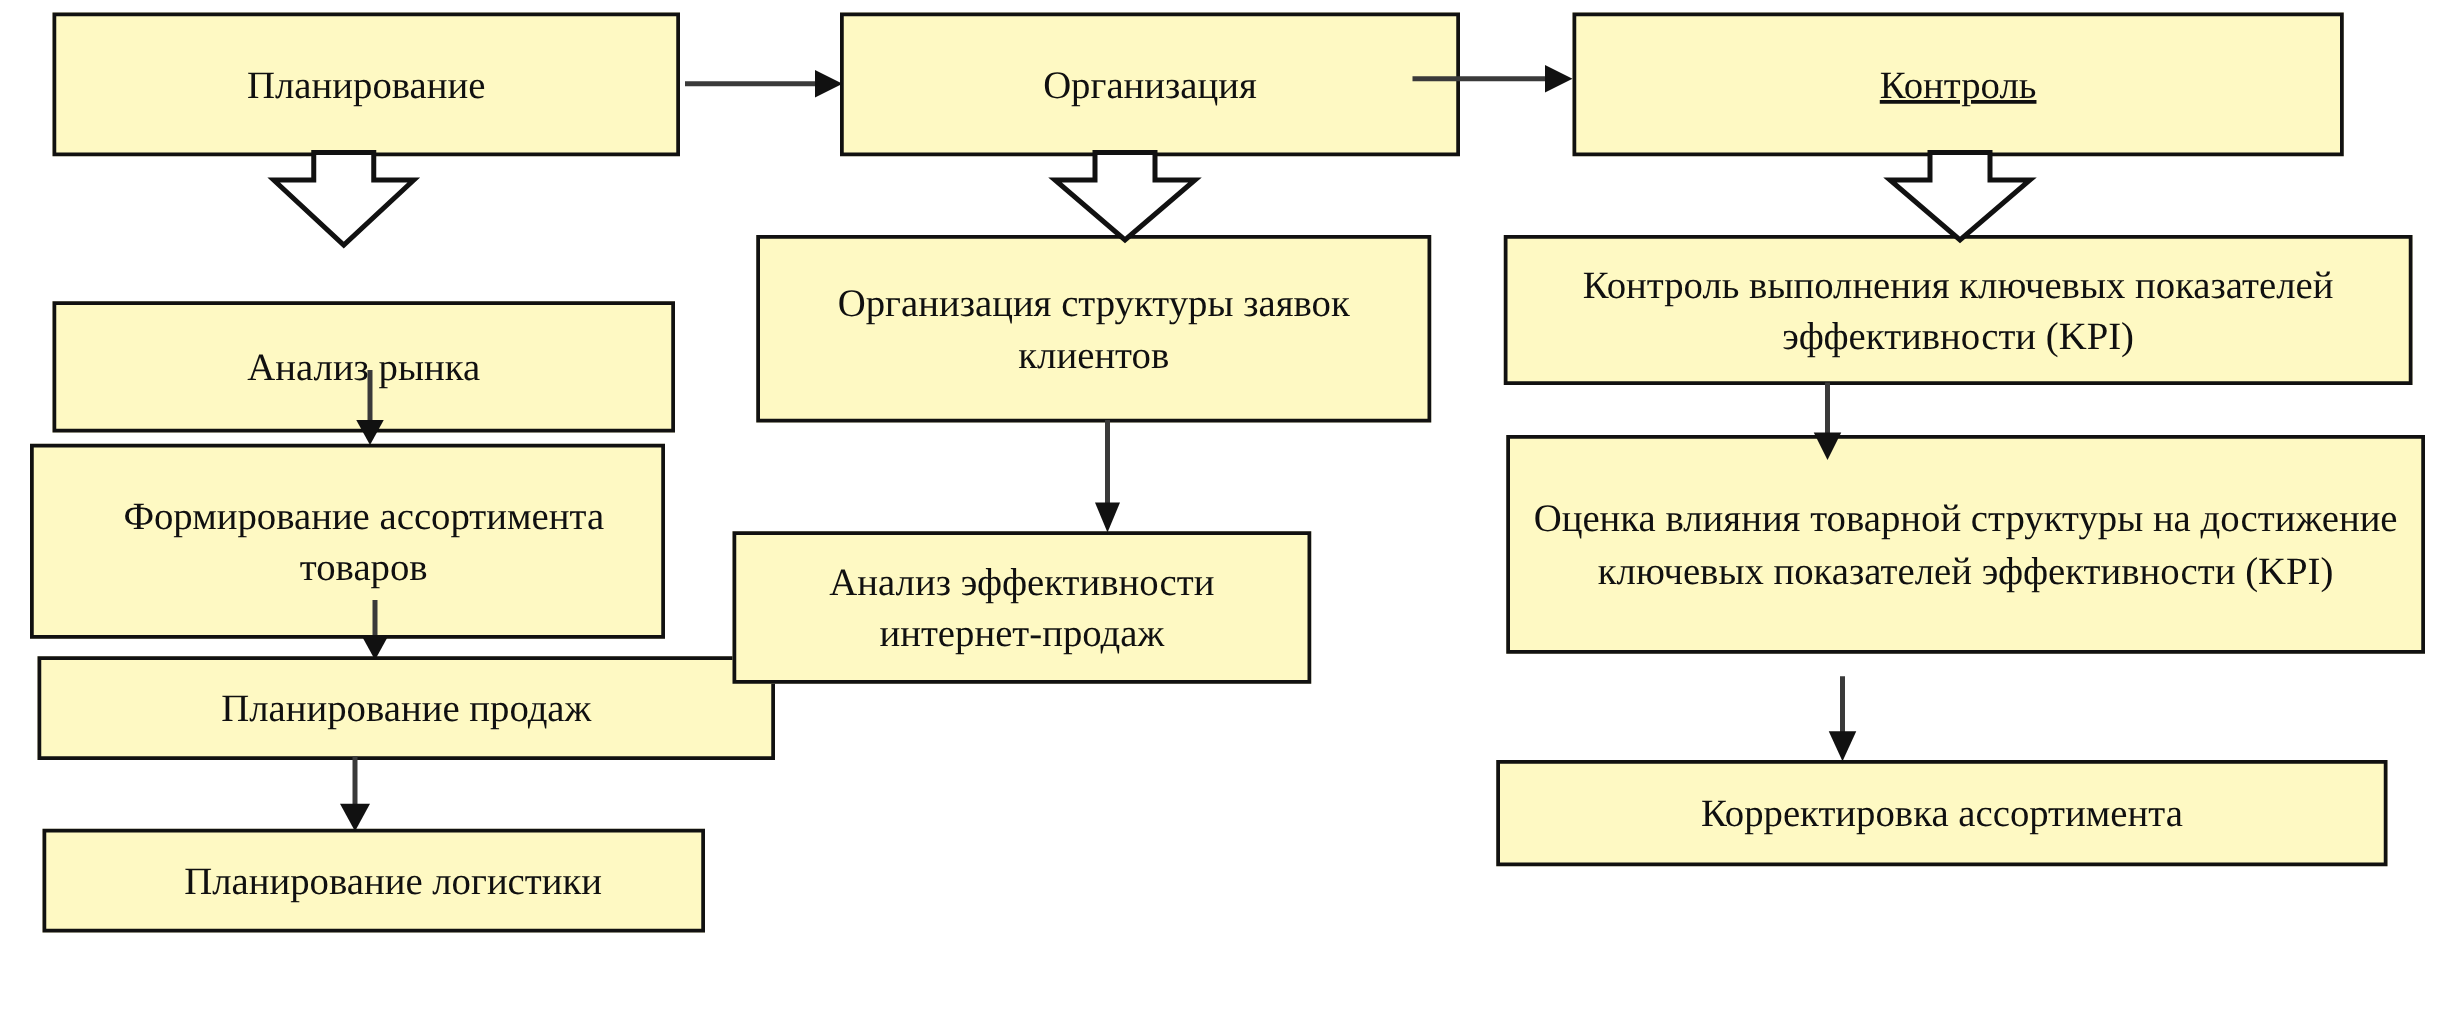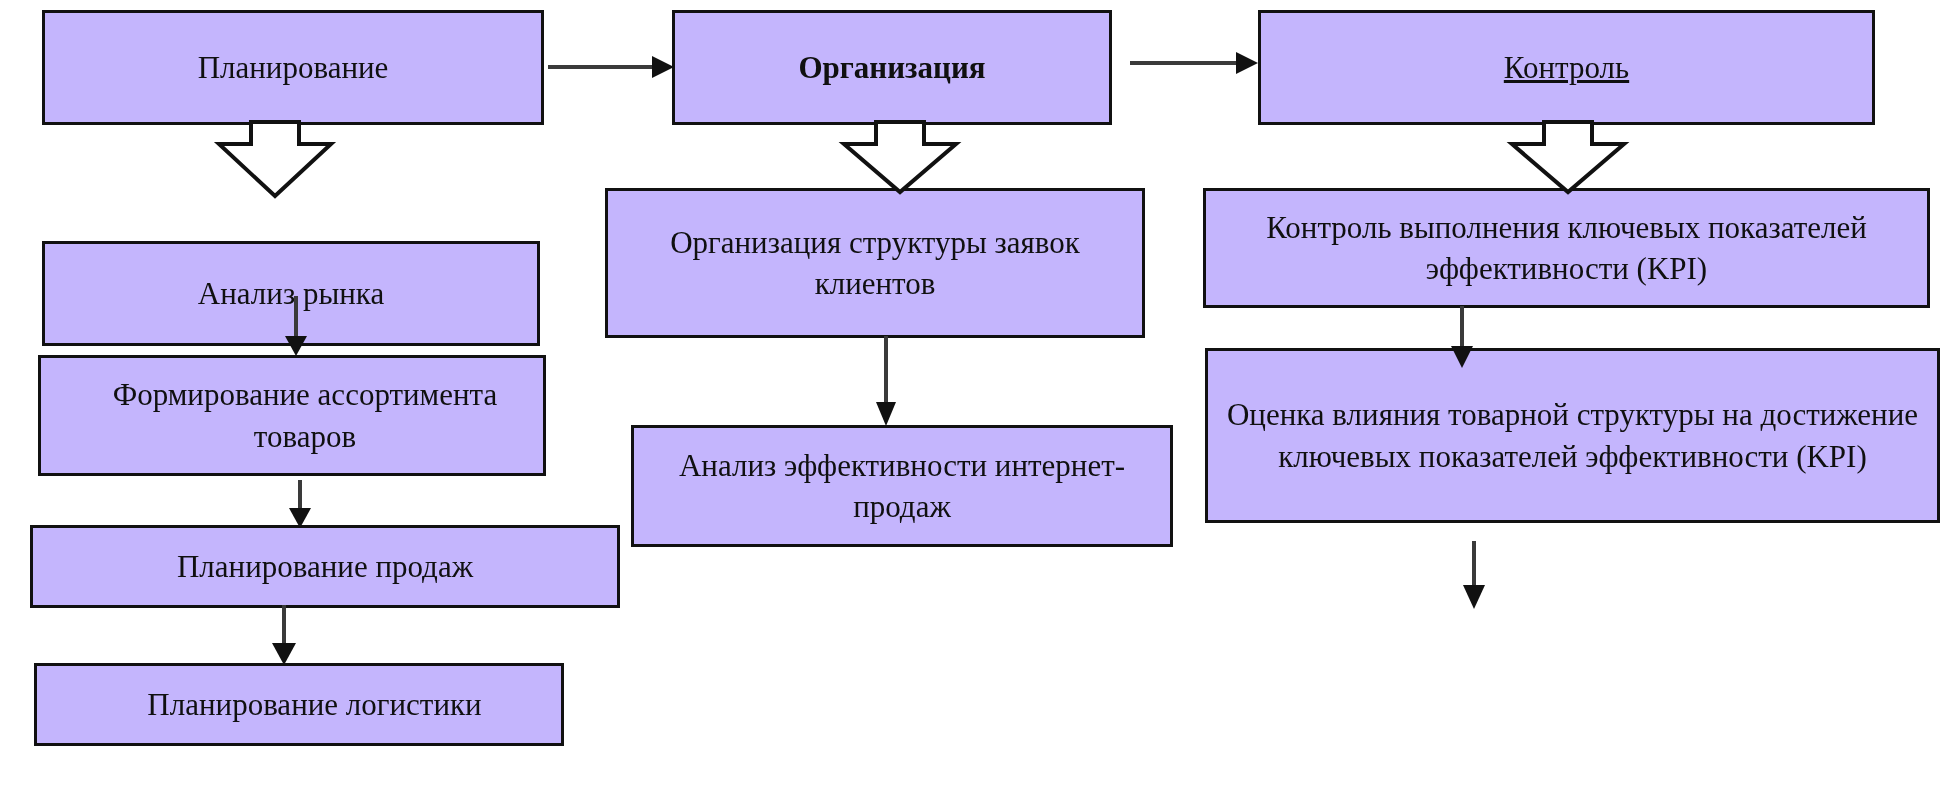--- a/index.html
+++ b/index.html
@@ -12,21 +12,21 @@
     width: 1950px;
     height: 808px;
     background: #ffffff;
     font-family: "Liberation Serif", "DejaVu Serif", serif;
     overflow: hidden;
   }
   .node {
     position: absolute;
     box-sizing: border-box;
     border: 3px solid #111111;
-    background: #c4b5fd;
+    background: #fef9c3;
     display: flex;
     align-items: center;
     justify-content: center;
     text-align: center;
     color: #101010;
     font-size: 31px;
     line-height: 1.33;
     padding: 4px 10px;
   }
   .node .label {
@@ -44,56 +44,59 @@
 <div id="canvas">
 
   <div class="node" style="left:42px; top:10px; width:502px; height:115px;">
     <span class="label">Планирование</span>
   </div>
 
   <div class="node" style="left:42px; top:193px; width:498px; height:105px;margin-top:48px;">
     <span class="label">Анализ рынка</span>
   </div>
 
-  <div class="node" style="left:38px; top:355px; width:508px; height:121px;padding-left:36px;">
+  <div class="node" style="left:24px; top:355px; width:508px; height:156px;padding-left:36px;">
     <span class="label">Формирование ассортимента товаров</span>
   </div>
 
   <div class="node" style="left:30px; top:525px; width:590px; height:83px;">
     <span class="label">Планирование продаж</span>
   </div>
 
   <div class="node" style="left:34px; top:663px; width:530px; height:83px;padding-left:41px;">
     <span class="label">Планирование логистики</span>
   </div>
 
-  <div class="node" style="left:672px; top:10px; width:440px; height:115px;font-weight:bold;">
+  <div class="node" style="left:672px; top:10px; width:496px; height:115px;">
     <span class="label">Организация</span>
   </div>
 
   <div class="node" style="left:605px; top:188px; width:540px; height:150px;">
     <span class="label">Организация структуры заявок клиентов</span>
   </div>
 
-  <div class="node" style="left:631px; top:425px; width:542px; height:122px;justify-content:center;">
+  <div class="node" style="left:586px; top:425px; width:463px; height:122px;justify-content:center;">
     <span class="label">Анализ эффективности интернет-продаж</span>
   </div>
 
   <div class="node" style="left:1258px; top:10px; width:617px; height:115px;text-decoration:underline;">
     <span class="label">Контроль</span>
   </div>
 
   <div class="node" style="left:1203px; top:188px; width:727px; height:120px;justify-content:flex-end;">
     <span class="label">Контроль выполнения ключевых показателей эффективности (KPI)</span>
   </div>
 
   <div class="node" style="left:1205px; top:348px; width:735px; height:175px;">
     <span class="label">Оценка влияния товарной структуры на достижение ключевых показателей эффективности (KPI)</span>
   </div>
 
+  <div class="node" style="left:1197px; top:608px; width:713px; height:85px;">
+    <span class="label">Корректировка ассортимента</span>
+  </div>
 
   <div class="conn" style="left:548px; top:52px; width:130px; height:30px;">
     <svg width="130" height="30" viewBox="0 0 130 30">
       <line x1="0" y1="15" x2="110" y2="15" stroke="#3a3a3a" stroke-width="4"></line>
       <polygon points="104,4 126,15 104,26" fill="#111111"></polygon>
     </svg>
   </div>
 
   <div class="conn" style="left:1130px; top:48px; width:132px; height:30px;">
     <svg width="132" height="30" viewBox="0 0 132 30">

